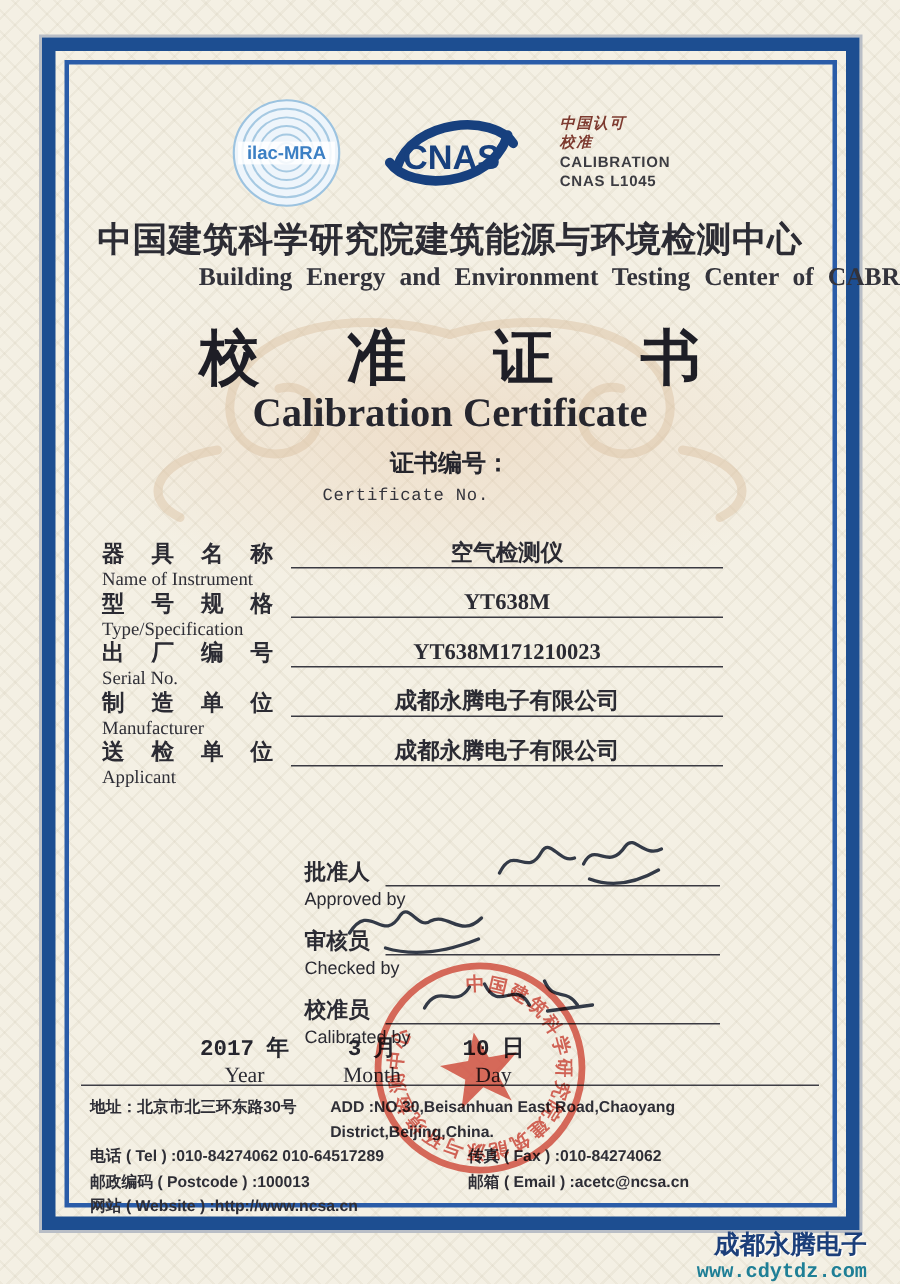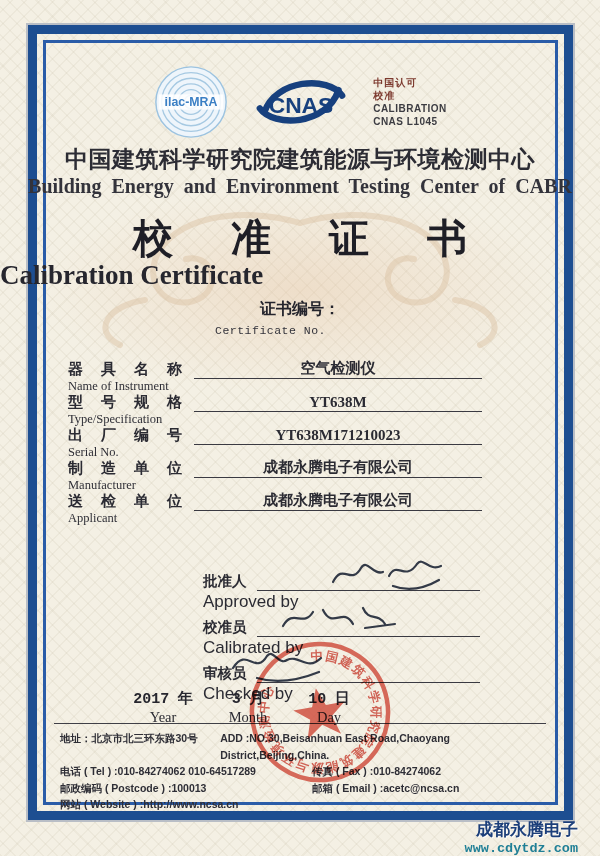--- a/index.html
+++ b/index.html
@@ -17,33 +17,33 @@
   .band  { position:absolute; inset:0; border:9px solid #1d4e91; }
   .inner { position:absolute; inset:6px; border:3px solid #2a5ca8; }
   .glow  { position:absolute; left:40px; top:185px; width:520px; height:210px; z-index:2;
            background:radial-gradient(ellipse at center, rgba(228,192,158,.38), rgba(228,192,158,0) 70%); }
   .content { position:absolute; inset:0; z-index:3; }
 
   
   .logos { position:absolute; left:0; top:64px; width:100%; display:flex;
            justify-content:center; align-items:center; gap:26px; }
   .cnas-caption { font-size:10px; line-height:13px; letter-spacing:1px; }
-  .cnas-caption .cn { color:#7d3a2f; font-weight:700; }
+  .cnas-caption .cn { color:#7d3a2f; font-weight:700;font-style:italic; }
   .cnas-caption .en { color:#3c3c42; font-weight:700; letter-spacing:.5px; }
 
   
   .org-cn { position:absolute; left:0; top:144px; width:100%; text-align:center;
             font-size:23px; font-weight:800; color:#2c2c34; letter-spacing:.5px; }
-  .org-en { position:absolute; left:0; top:175px; width:100%; text-align:center;
-            font-family:"Liberation Serif", serif; font-size:20px; color:#33333b;
+  .org-en { position:absolute; left:0; top:175px; width:100%; text-align:right;
+            font-family:"Liberation Serif", serif; font-size:17px; color:#33333b;
             word-spacing:5px; font-weight:600; }
   .cert-cn { position:absolute; left:0; top:211px; width:100%; text-align:center;
              font-size:40px; font-weight:800; color:#1e1e26;
              letter-spacing:1.45em; text-indent:1.45em; white-space:nowrap; }
-  .cert-en { position:absolute; left:0; top:260px; width:100%; text-align:left;
+  .cert-en { position:absolute; left:0; top:260px; width:100%; text-align:center;
              font-family:"Liberation Serif", serif; font-size:27px; font-weight:600; color:#26262e; }
 
   .num-row { position:absolute; left:0; top:299px; width:100%; display:flex;
              justify-content:center; align-items:flex-end; gap:6px; }
   .num-label { font-size:16px; font-weight:700; color:#24242c; }
   .num-value { min-width:138px; text-align:center; border-bottom:2px solid #2b2b33;
                font-family:"Liberation Serif", serif; font-weight:700; font-size:15px; color:#23232b; padding:0 6px 1px; }
   .num-en { position:absolute; left:215px; top:324px; font-family:"Liberation Mono", monospace;
             font-size:11.5px; color:#33333b; letter-spacing:.5px; }
 
@@ -56,21 +56,21 @@
   .f-line { flex:1; border-bottom:1.5px solid #3a3a42; text-align:center;
             font-family:"Liberation Serif", serif; font-size:15px; font-weight:700; color:#2b2b33;margin-top:15px; }
   .f-en { height:12px; font-family:"Liberation Serif", serif; font-size:12.5px; color:#2f2f37; margin:0 0 1px; }
 
   
   .approvals { position:absolute; left:203px; top:569px; width:277px; }
   .approval { margin-bottom:6px; }
   .a-top { display:flex; align-items:flex-end; height:22px; }
   .a-label { font-size:14.5px; font-weight:700; color:#2b2b33; padding-right:10px; white-space:nowrap; }
   .a-line { flex:1; border-bottom:1.5px solid #3a3a42; position:relative; }
-  .a-en { font-size:17px; color:#2b2b33; margin-top:1px; height:17px; }
+  .a-en { font-size:12px; color:#2b2b33; margin-top:1px; height:17px; }
   .sig { position:absolute; bottom:-4px; }
 
   
   .daterow { position:absolute; left:116px; top:689px; display:flex; }
   .dcol { text-align:center; }
   .d-top { font-size:15px; font-weight:700; color:#26262e; height:20px; white-space:nowrap; }
   .d-top .dv { font-family:Liberation Mono, monospace; }
   .d-bot { font-family:"Liberation Serif", serif; font-size:14.5px; color:#2b2b33; }
   .dc1 { width:128px; text-align:left; }
   .dc2 { width:94px; }  .dc3 { width:76px; }  .dc4 { width:86px; }
@@ -195,47 +195,47 @@
                 <path d="M62,22 C70,6 78,28 90,10 C96,2 102,18 114,12"></path>
                 <path d="M66,32 C82,38 98,34 112,26"></path>
               </g>
             </svg>
           </span>
         </div>
         <div class="a-en">Approved by</div>
       </div>
       <div class="approval">
         <div class="a-top">
+          <span class="a-label">审核员</span>
+          <span class="a-line">
+            <svg class="sig" style="left:-30px;" width="120" height="42" viewBox="0 0 120 42">
+              <g fill="none" stroke="#333a47" stroke-width="2.2" stroke-linecap="round">
+                <path d="M6,24 C20,2 28,32 40,12 C46,4 52,22 60,16 C72,10 80,28 94,14"></path>
+                <path d="M30,34 C50,40 72,36 92,28"></path>
+              </g>
+            </svg>
+          </span>
+        </div>
+        <div class="a-en">Checked by</div>
+      </div>
+      <div class="approval">
+        <div class="a-top">
           <span class="a-label">校准员</span>
           <span class="a-line">
             <svg class="sig" style="left:20px;" width="130" height="40" viewBox="0 0 130 40">
               <g fill="none" stroke="#333a47" stroke-width="2.2" stroke-linecap="round">
                 <path d="M6,26 C16,8 26,28 36,12"></path>
                 <path d="M46,10 C56,30 66,6 76,24"></path>
                 <path d="M86,8 C92,22 100,12 108,24 M88,28 L118,24"></path>
               </g>
             </svg>
           </span>
         </div>
         <div class="a-en">Calibrated by</div>
       </div>
-      <div class="approval">
-        <div class="a-top">
-          <span class="a-label">审核员</span>
-          <span class="a-line">
-            <svg class="sig" style="left:-30px;" width="120" height="42" viewBox="0 0 120 42">
-              <g fill="none" stroke="#333a47" stroke-width="2.2" stroke-linecap="round">
-                <path d="M6,24 C20,2 28,32 40,12 C46,4 52,22 60,16 C72,10 80,28 94,14"></path>
-                <path d="M30,34 C50,40 72,36 92,28"></path>
-              </g>
-            </svg>
-          </span>
-        </div>
-        <div class="a-en">Checked by</div>
-      </div>
     </div>
 
     <div class="daterow">
       <div class="dcol dc2">
         <div class="d-top"><span class="dv">2017</span>&nbsp;&nbsp;<span>年</span></div>
         <div class="d-bot">Year</div>
       </div>
       <div class="dcol dc3">
         <div class="d-top"><span class="dv">3</span>&nbsp;&nbsp;<span>月</span></div>
         <div class="d-bot">Month</div>

